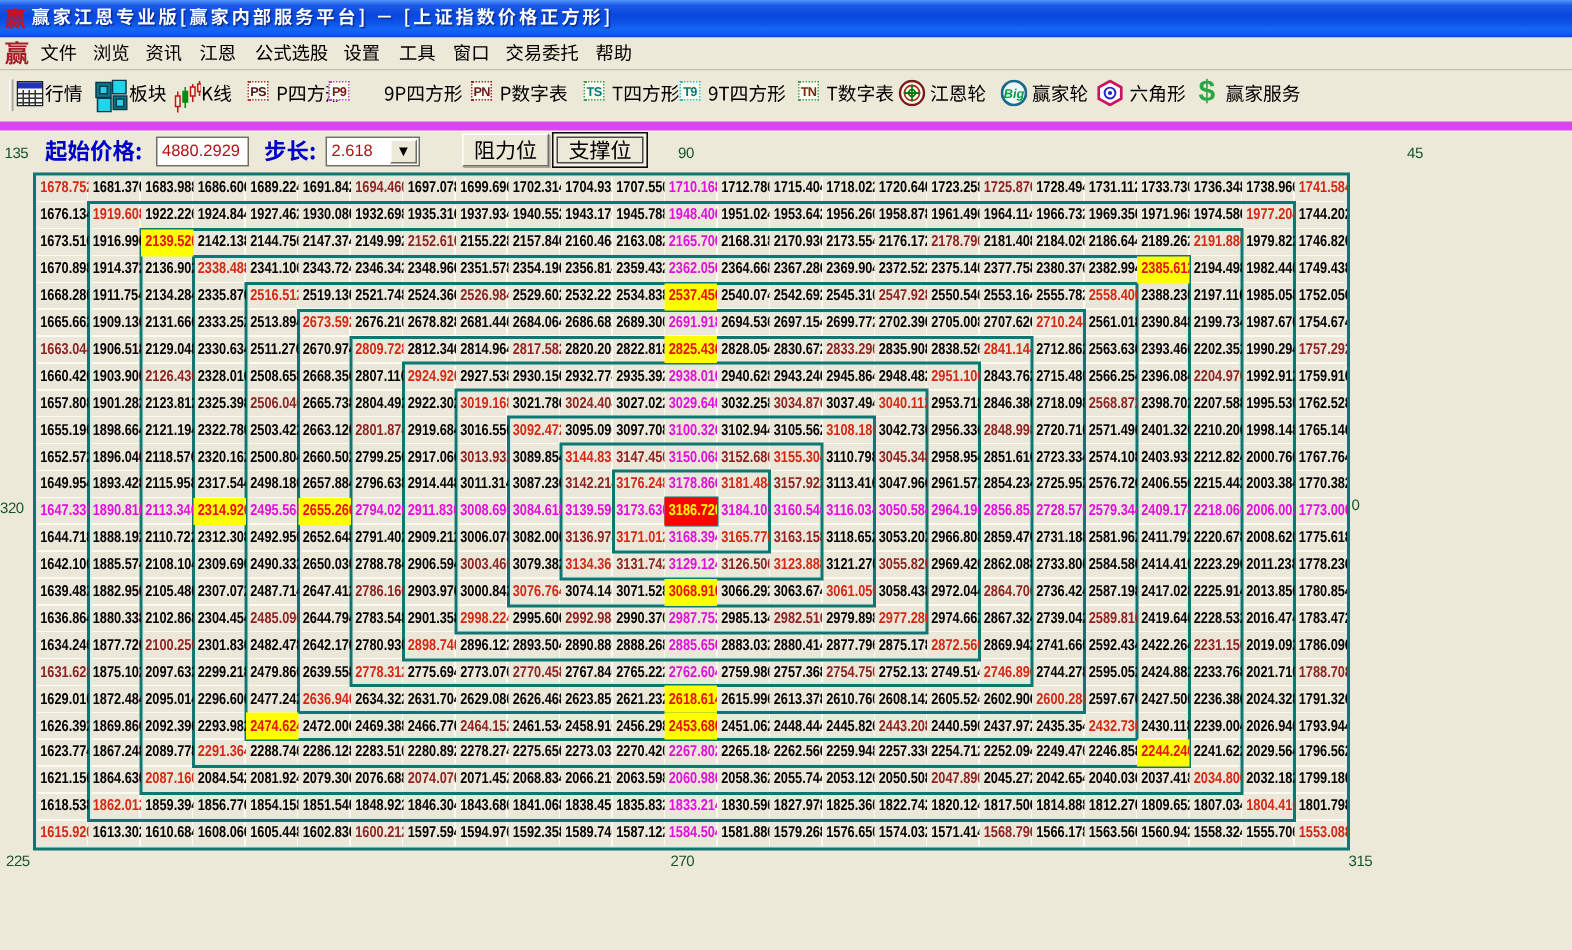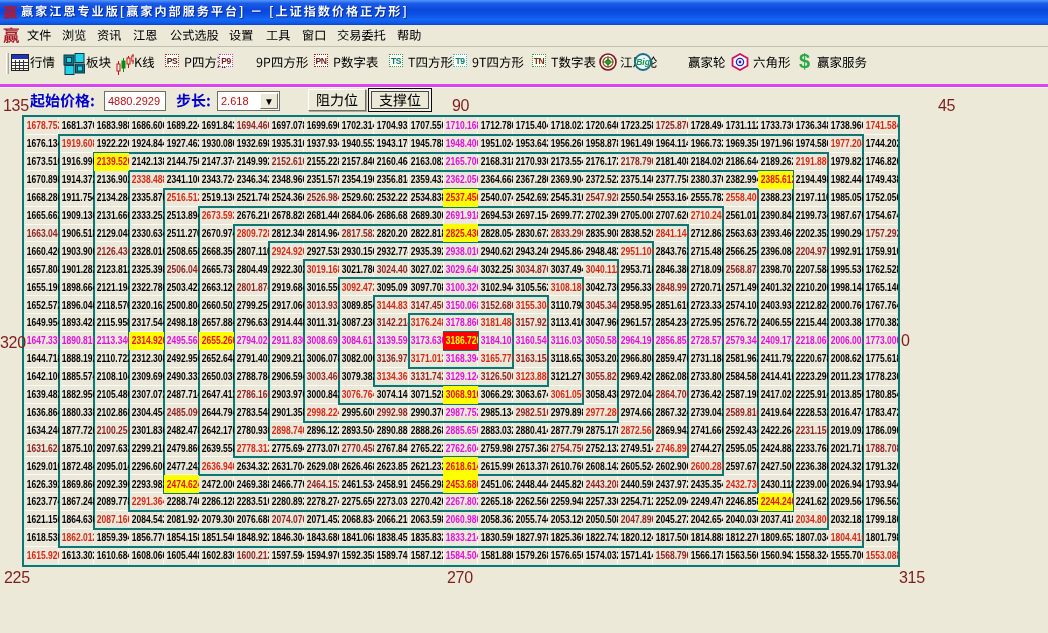--- a/index.html
+++ b/index.html
@@ -1,27 +1,27 @@
 <!DOCTYPE html>
 <html><head><meta charset="utf-8"><style>
 *{margin:0;padding:0;box-sizing:border-box}
 html,body{width:1048px;height:633px;overflow:hidden;background:#ece9d8;font-family:"Liberation Sans",sans-serif;position:relative}
 #title{position:absolute;left:0;top:0;width:1048px;height:25px;background:linear-gradient(180deg,#5497fa 0%,#1c5ae8 14%,#0a48dc 40%,#0c50e6 58%,#1466f4 78%,#1058e8 92%,#0a44c8 100%)}
 #ttext{position:absolute;left:21px;top:5px;filter:drop-shadow(1px 1px 0 #0a2c8e)}
 #ticon{position:absolute;left:3px;top:5px}
 #menubar{position:absolute;left:0;top:25px;width:1048px;height:22px;background:#ece9d8;border-bottom:1px solid #c4c0b0}
 .mi{position:absolute;top:4px}
 #logo{position:absolute;left:3px;top:2px}
-#toolbar{position:absolute;left:0;top:47px;width:1048px;height:40px;background:#ece9d8;border-bottom:3px solid #d946ef;box-shadow:0 1px 0 #fbfaf2}
+#toolbar{position:absolute;left:0;top:47px;width:1048px;height:40px;background:#ece9d8;border-bottom:6px solid #d946ef;box-shadow:0 1px 0 #fbfaf2}
 #toolbar>div{position:absolute}
 .tt{top:9px}
 #grip{left:6px;top:6px;width:3px;height:21px;border-left:1px solid #fff;border-right:1px solid #aca899;background:#d8d4c8}
 .badge{top:7px;width:14px;height:13px;background:#fdfdf2;font-size:8.5px;font-weight:bold;text-align:center;line-height:12px;letter-spacing:-0.5px}
 #ctrl{position:absolute;left:0;top:88px;width:1048px;height:27px;background:#ece9d8}
-.lab{position:absolute;font-size:16px;color:#7f1d1d;letter-spacing:-0.3px}
+.lab{position:absolute;font-size:10px;color:#14532d;letter-spacing:-0.3px}
 #inp1{position:absolute;left:104px;top:3px;width:62px;height:20px;background:#fff;border:1px solid #6e7064;color:#b31212;font-size:11px;line-height:18px;padding-left:3px}
 #inp2{position:absolute;left:217px;top:3px;width:63px;height:20px;background:#fff;border:1px solid #6e7064;color:#b31212;font-size:11px;line-height:18px;padding-left:3px}
 #dbtn{position:absolute;right:1px;top:1px;width:18px;height:16px;background:#ece9d8;border:1px solid;border-color:#fff #716f64 #716f64 #fff;font-size:10px;text-align:center;line-height:15px;color:#000}
 .btn{position:absolute;background:#ece9d8;border:1px solid;border-color:#fff #716f64 #716f64 #fff;box-shadow:1px 1px 0 #aca899;text-align:center;display:flex;justify-content:center}
 .btnd{border:1px solid #0a0a0a;box-shadow:inset 0 0 0 2px #f4f2e8,inset 0 0 0 3px #4a4a44}
 #grid{position:absolute;left:24px;top:117px;width:874px;height:448px;background:
   repeating-linear-gradient(90deg,transparent 0,transparent 33.96px,#fcfbf2 33.96px,#fcfbf2 34.96px),
   repeating-linear-gradient(180deg,#ebe8da 0,#ebe8da 16.92px,#fcfbf2 16.92px,#fcfbf2 17.92px)}
 #cells{position:absolute;left:0;top:0;display:grid;grid-template-columns:repeat(25,34.96px);grid-auto-rows:17.92px}
 #cells b{font-weight:bold;font-size:10.5px;color:#000;display:flex;align-items:center;justify-content:flex-start;overflow:hidden;white-space:nowrap}
@@ -149,21 +149,21 @@
       </svg></div>
     <div style="position:absolute;left:599px;top:6px"><svg width="18" height="18">
 <circle cx="9" cy="9" r="8" fill="#fffff0" stroke="#7a1a1a" stroke-width="1.6"></circle>
 <circle cx="9" cy="9" r="5" fill="none" stroke="#b03030" stroke-width="1.2"></circle>
 <circle cx="9" cy="9" r="2.2" fill="none" stroke="#0a7a0a" stroke-width="1.2"></circle>
 <path d="M9 3.5v11M3.5 9h11" stroke="#0a7a0a" stroke-width="1.2"></path>
       </svg></div>
     <div class="tt" style="left:620px"><svg width="38" height="18" viewBox="0 0 38 18" style="vertical-align:top">
         <path fill="#000" d="M1.2 1.3C2 1.8 3 2.4 3.4 2.8L4 2.1C3.5 1.7 2.5 1.1 1.8 0.7ZM0.5 4.8C1.3 5.1 2.3 5.7 2.8 6.1L3.4 5.3C2.8 5 1.8 4.4 1 4.1ZM1 11.2 1.7 11.8C2.5 10.7 3.3 9.1 4 7.8L3.3 7.2C2.6 8.6 1.6 10.2 1 11.2ZM4.1 10.2V11.2H12V10.2H8.4V2.6H11.3V1.7H4.7V2.6H7.4V10.2ZM15.4 1.8H22.2V6.5H15.4ZM14.4 1V7.3H23.1V1ZM16.1 8V10.5C16.1 11.5 16.5 11.8 17.9 11.8C18.1 11.8 20.1 11.8 20.4 11.8C21.6 11.8 21.9 11.3 22 9.7C21.8 9.6 21.3 9.4 21.1 9.3C21.1 10.7 21 10.9 20.4 10.9C19.9 10.9 18.2 10.9 17.9 10.9C17.2 10.9 17.1 10.8 17.1 10.5V8ZM17.9 7.9C18.5 8.5 19.2 9.4 19.5 9.9L20.3 9.5C20 8.9 19.3 8.1 18.6 7.5ZM21.6 8.2C22.4 9.1 23.2 10.3 23.5 11.2L24.3 10.7C24 9.9 23.2 8.7 22.4 7.8ZM14.6 8.1C14.3 9 13.8 10.2 13.2 10.9L14 11.4C14.6 10.6 15.1 9.3 15.4 8.4ZM18.4 2C18.4 2.4 18.3 2.7 18.2 3H16.1V3.8H18C17.7 4.6 17.1 5.2 15.9 5.6C16.1 5.8 16.3 6 16.4 6.2C17.5 5.8 18.2 5.2 18.6 4.5C19.4 5 20.4 5.7 20.9 6.2L21.4 5.6C20.8 5.1 19.7 4.4 18.9 3.8L18.9 3.8H21.4V3H19.1C19.1 2.7 19.1 2.4 19.2 2ZM33 0.5C32.5 1.9 31.4 3.8 29.7 5.1C29.9 5.2 30.2 5.6 30.3 5.8C31.7 4.7 32.7 3.3 33.4 2C34.2 3.5 35.3 4.9 36.3 5.7C36.5 5.4 36.8 5.1 37 5C35.9 4.1 34.6 2.6 33.9 1.1L34 0.6ZM35.2 5.7C34.5 6.3 33.3 7 32.3 7.6V5.1H31.4V10.3C31.4 11.4 31.7 11.7 32.9 11.7C33.2 11.7 34.8 11.7 35.1 11.7C36.2 11.7 36.4 11.2 36.5 9.5C36.3 9.4 35.9 9.2 35.7 9.1C35.6 10.6 35.5 10.8 35 10.8C34.7 10.8 33.3 10.8 33 10.8C32.4 10.8 32.3 10.7 32.3 10.3V8.5C33.4 8 34.8 7.2 35.9 6.5ZM26 6.8C26.1 6.8 26.5 6.7 26.9 6.7H27.9V8.5L25.5 8.9L25.7 9.8L27.9 9.4V11.9H28.7V9.2L30.2 8.9L30.2 8.1L28.7 8.4V6.7H30V5.8H28.7V3.9H27.9V5.8H26.8C27.1 5 27.5 3.9 27.8 2.9H30V2H28C28.1 1.5 28.2 1.1 28.3 0.7L27.4 0.5C27.3 1 27.2 1.5 27.1 2H25.6V2.9H26.9C26.7 3.9 26.4 4.7 26.3 5C26.1 5.6 25.9 6 25.7 6.1C25.8 6.3 25.9 6.7 26 6.8Z"></path>
       </svg></div>
-    <div style="position:absolute;left:634px;top:6px"><svg width="18" height="18">
+    <div style="position:absolute;left:667px;top:6px"><svg width="18" height="18">
 <circle cx="9" cy="9" r="8" fill="#eef6ff" stroke="#1a6a8a" stroke-width="1.8"></circle>
 <text x="9" y="12" text-anchor="middle" font-family="Liberation Sans" font-style="italic" font-weight="bold" font-size="8.5" fill="#0a9a40">Big</text>
       </svg></div>
     <div class="tt" style="left:688px"><svg width="38" height="18" viewBox="0 0 38 18" style="vertical-align:top">
         <path fill="#000" d="M2.9 4.4H9.6V5.1H2.9ZM2.1 3.8V5.7H10.5V3.8ZM4.5 6.3V10H5.1V6.9H6.8V9.9H7.5V6.3ZM3.2 6.9V7.7H2V6.9ZM1.3 6.2V8.4C1.3 9.4 1.2 10.6 0.5 11.6C0.7 11.6 1 11.8 1.1 12C1.6 11.4 1.8 10.6 1.9 9.9H3.2V11.2C3.2 11.3 3.2 11.3 3.1 11.3C2.9 11.3 2.5 11.3 2 11.3C2.1 11.5 2.2 11.8 2.3 12C2.9 12 3.3 12 3.6 11.8C3.9 11.7 3.9 11.5 3.9 11.2V6.2ZM3.2 8.4V9.3H2C2 9 2 8.7 2 8.4V8.4ZM5.5 0.6 5.9 1.2H0.5V1.9H2V3.3H11.1V2.6H2.8V1.9H12V1.2H6.9C6.8 1 6.6 0.6 6.4 0.4ZM8.7 6.9H10.1V9.6C9.9 9.1 9.5 8.3 9.1 7.7L8.7 7.8ZM8 6.2V8.3C8 9.3 7.9 10.7 6.9 11.6C7 11.7 7.3 11.9 7.5 12C8.5 11 8.7 9.5 8.7 8.3V8.1C9.1 8.8 9.4 9.6 9.6 10.2L10.1 9.9V10.7C10.1 11.4 10.1 11.6 10.3 11.7C10.4 11.9 10.6 11.9 10.8 11.9C10.9 11.9 11.1 11.9 11.2 11.9C11.4 11.9 11.6 11.9 11.7 11.8C11.8 11.8 11.9 11.7 12 11.4C12 11.3 12 10.8 12.1 10.3C11.9 10.3 11.6 10.2 11.5 10C11.5 10.5 11.5 10.8 11.5 11C11.4 11.2 11.4 11.2 11.4 11.3C11.3 11.3 11.2 11.3 11.2 11.3C11.1 11.3 11 11.3 11 11.3C10.9 11.3 10.9 11.3 10.8 11.3C10.8 11.2 10.8 11 10.8 10.7V6.2ZM5.7 7.4C5.6 9.7 5.4 10.8 3.9 11.5C4.1 11.6 4.3 11.8 4.3 12C5.1 11.6 5.6 11.1 5.9 10.4C6.3 10.7 6.7 11.1 6.9 11.3L7.3 10.9C7.1 10.6 6.6 10.1 6.1 9.8L6.1 9.8C6.2 9.2 6.3 8.4 6.3 7.4ZM17.8 0.7C17.9 1 18.1 1.3 18.3 1.6H13.6V4.2H14.5V2.5H23.1V4.2H24V1.6H19.4C19.2 1.2 19 0.8 18.8 0.4ZM22.4 5C21.7 5.6 20.6 6.5 19.6 7.1C19.4 6.4 18.9 5.7 18.3 5.2C18.6 4.9 18.9 4.7 19.2 4.5H22.4V3.7H15.1V4.5H18C16.8 5.3 15.1 5.9 13.5 6.3C13.7 6.5 13.9 6.9 14 7.1C15.2 6.7 16.5 6.2 17.6 5.6C17.9 5.8 18.1 6.1 18.2 6.3C17.2 7.1 15.1 8 13.5 8.4C13.6 8.6 13.8 8.9 13.9 9.2C15.4 8.7 17.4 7.8 18.6 7C18.8 7.2 18.9 7.5 18.9 7.8C17.7 9 15.3 10.1 13.3 10.6C13.4 10.8 13.7 11.2 13.8 11.4C15.6 10.8 17.7 9.8 19.1 8.7C19.2 9.7 19 10.6 18.6 10.9C18.4 11.1 18.2 11.1 17.8 11.1C17.6 11.1 17.1 11.1 16.7 11.1C16.9 11.3 16.9 11.7 16.9 11.9C17.4 12 17.8 12 18 12C18.6 12 18.9 11.9 19.3 11.5C20 11 20.3 9.4 19.9 7.8L20.5 7.5C21.2 9.3 22.4 10.8 24 11.5C24.1 11.2 24.4 10.9 24.6 10.7C23 10.1 21.8 8.7 21.2 7C21.9 6.6 22.6 6.1 23.1 5.6ZM33 0.5C32.5 1.9 31.4 3.8 29.7 5.1C29.9 5.2 30.2 5.6 30.3 5.8C31.7 4.7 32.7 3.3 33.4 2C34.2 3.5 35.3 4.9 36.3 5.7C36.5 5.4 36.8 5.1 37 5C35.9 4.1 34.6 2.6 33.9 1.1L34 0.6ZM35.2 5.7C34.5 6.3 33.3 7 32.3 7.6V5.1H31.4V10.3C31.4 11.4 31.7 11.7 32.9 11.7C33.2 11.7 34.8 11.7 35.1 11.7C36.2 11.7 36.4 11.2 36.5 9.5C36.3 9.4 35.9 9.2 35.7 9.1C35.6 10.6 35.5 10.8 35 10.8C34.7 10.8 33.3 10.8 33 10.8C32.4 10.8 32.3 10.7 32.3 10.3V8.5C33.4 8 34.8 7.2 35.9 6.5ZM26 6.8C26.1 6.8 26.5 6.7 26.9 6.7H27.9V8.5L25.5 8.9L25.7 9.8L27.9 9.4V11.9H28.7V9.2L30.2 8.9L30.2 8.1L28.7 8.4V6.7H30V5.8H28.7V3.9H27.9V5.8H26.8C27.1 5 27.5 3.9 27.8 2.9H30V2H28C28.1 1.5 28.2 1.1 28.3 0.7L27.4 0.5C27.3 1 27.2 1.5 27.1 2H25.6V2.9H26.9C26.7 3.9 26.4 4.7 26.3 5C26.1 5.6 25.9 6 25.7 6.1C25.8 6.3 25.9 6.7 26 6.8Z"></path>
       </svg></div>
     <div style="position:absolute;left:731px;top:6px"><svg width="18" height="18">
 <polygon points="9,1 16.5,5.2 16.5,12.8 9,17 1.5,12.8 1.5,5.2" fill="#fff" stroke="#d01060" stroke-width="1.8"></polygon>
 <circle cx="9" cy="9" r="3.6" fill="none" stroke="#2020d0" stroke-width="1.3"></circle>
 <circle cx="9" cy="9" r="1.4" fill="#2020d0"></circle>

